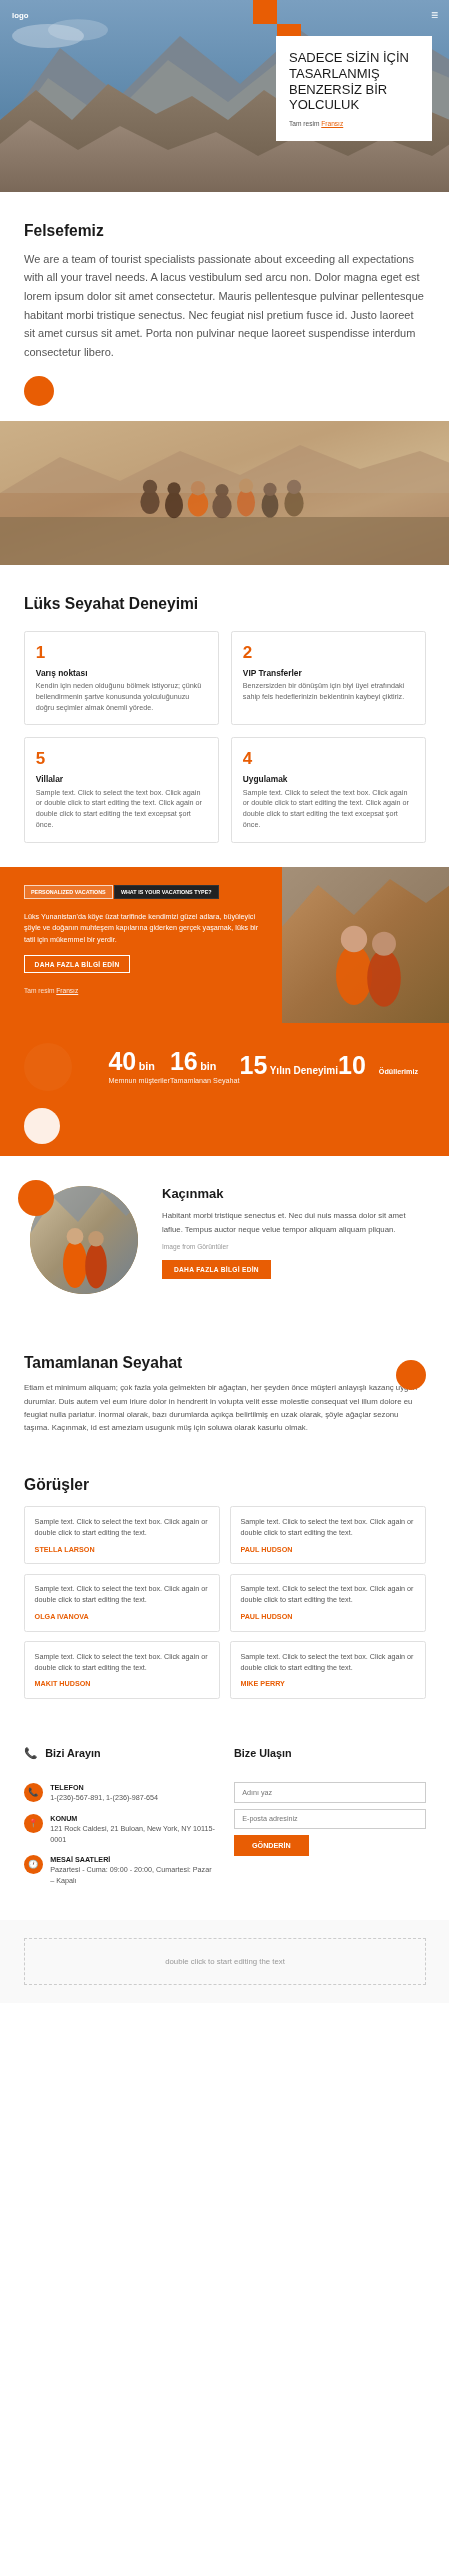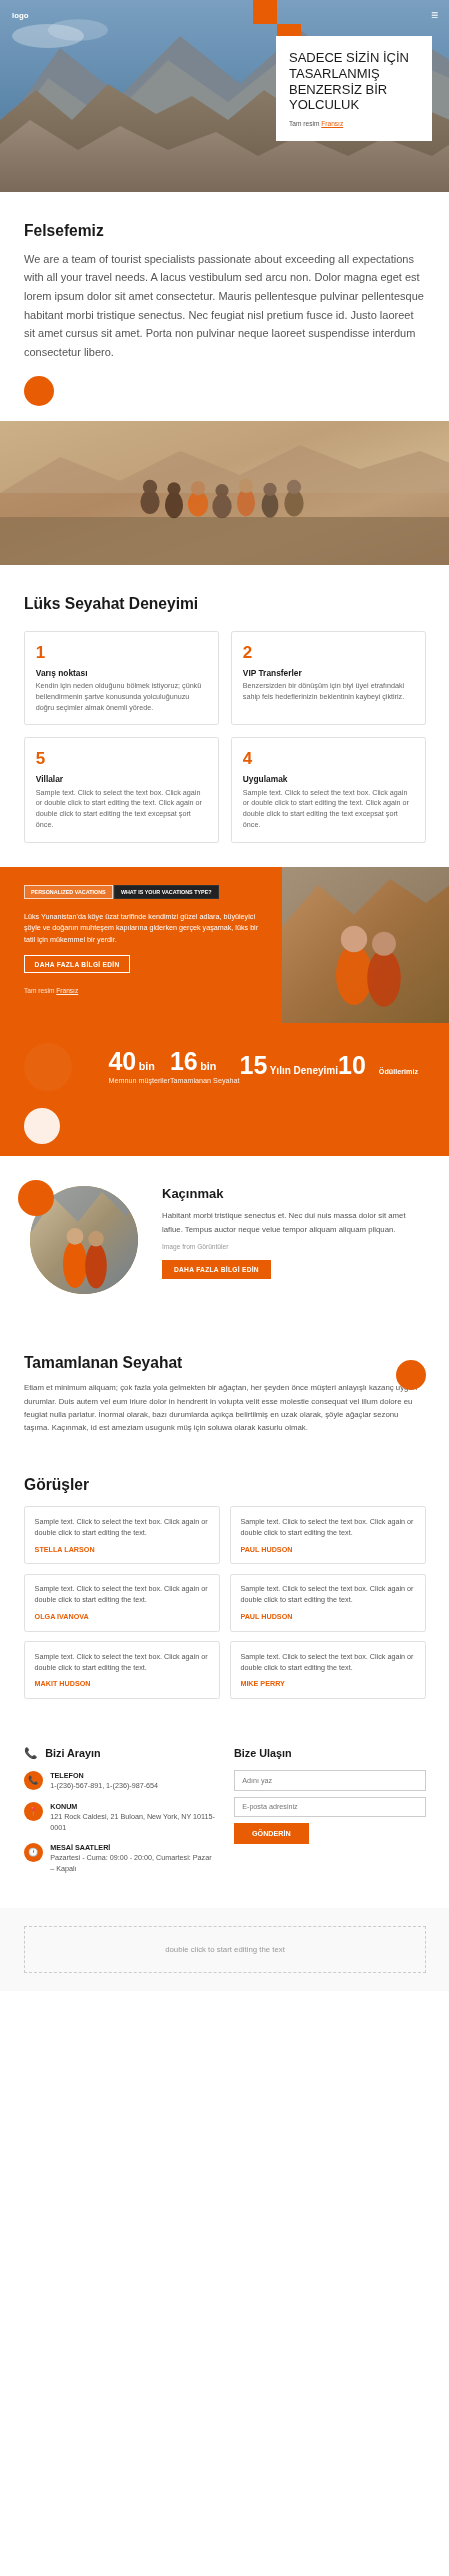--- a/index.html
+++ b/index.html
@@ -186,21 +186,21 @@
     .contact-left { flex: 1; }
     .contact-right { flex: 1; }
     .contact-icon-row { display: flex; align-items: flex-start; gap: 7.2px; margin-bottom: 9.6px; }
     .contact-icon {
       width: 19px; height: 19px; background: #e85d04; border-radius: 50%;
       display: flex; align-items: center; justify-content: center;
       color: #fff; font-size: 8.4px; flex-shrink: 0;
     }
     .contact-label { font-size: 7.2px; font-weight: 700; color: #1a1a1a; margin-bottom: 1.2px; }
     .contact-value { font-size: 7.2px; color: #555; line-height: 1.5; }
-    .contact-section-title { font-size: 10.8px; font-weight: 800; color: #1a1a1a; margin-bottom: 11px; }
+    .contact-section-title { font-size: 10.8px; font-weight: 800; color: #1a1a1a; margin-bottom: 23px; }
     .form-field {
       width: 100%; border: 0.6px solid #ccc; padding: 4.8px 7.2px;
       font-size: 7.2px; margin-bottom: 6px; outline: none;
     }
     .btn-send {
       background: #e85d04; color: #fff; border: none;
       padding: 6px 18px; font-size: 7.2px; font-weight: 700;
       cursor: pointer; text-transform: uppercase;
     }
 

